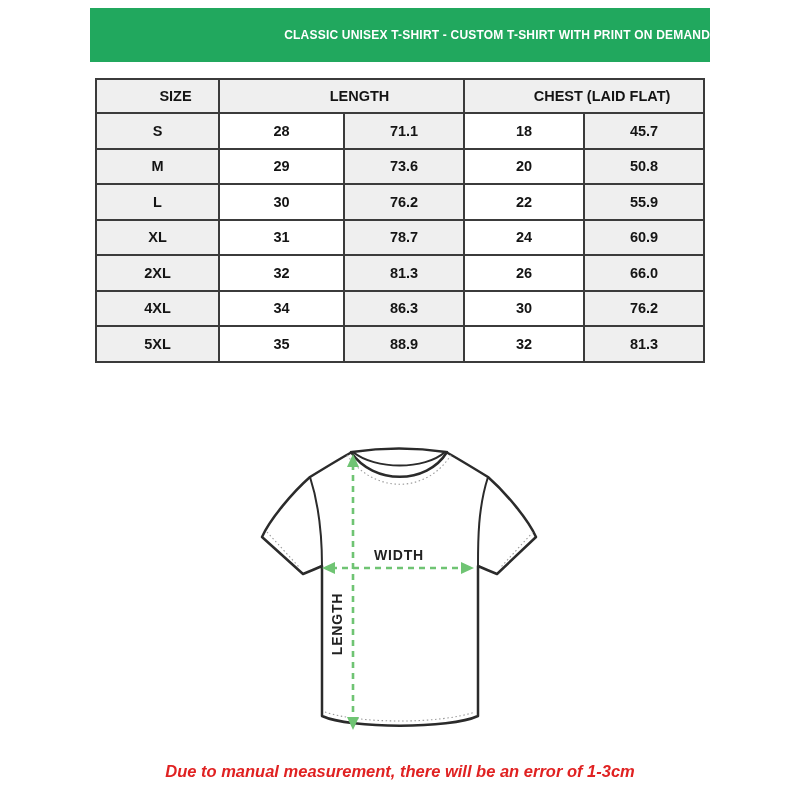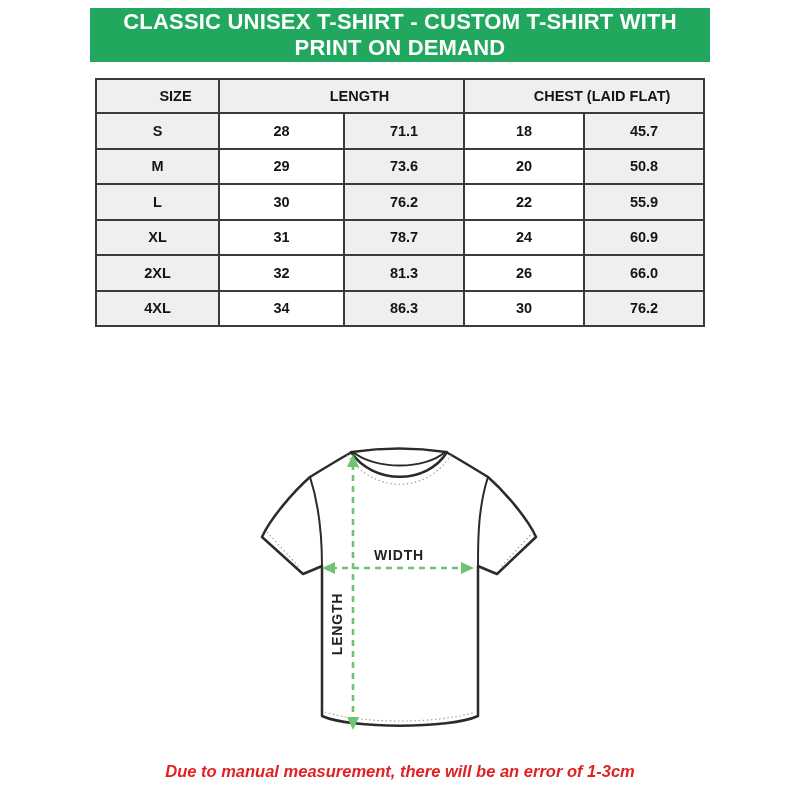--- a/index.html
+++ b/index.html
@@ -6,22 +6,22 @@
     --green:#21a85e;
     --red:#e02222;
     --arrow-green:#6fc473;
     --border:#3b3b3b;
     --shade:#efefef;
   }
   html,body{margin:0;padding:0;background:#fff;}
   .page{position:relative;width:800px;height:800px;background:#fff;overflow:hidden;
         font-family:"Liberation Sans","DejaVu Sans",sans-serif;}
   .banner{position:absolute;left:90px;top:8px;width:620px;height:54px;
-          background:var(--green);color:#fff;display:flex;align-items:center;justify-content:flex-start;
-          font-weight:700;font-size:22px;letter-spacing:.2px;text-align:center;}
+          background:var(--green);color:#fff;display:flex;align-items:center;justify-content:flex-end;
+          font-weight:700;font-size:12px;letter-spacing:.2px;text-align:center;}
   table.size-chart{position:absolute;left:95px;top:78px;width:608px;
           border-collapse:collapse;table-layout:fixed;
           font-weight:700;font-size:14.5px;color:#141414;}
   table.size-chart th,table.size-chart td{border:2px solid var(--border);text-align:center;padding:0;}
   table.size-chart thead th{height:32px;background:var(--shade);padding-left:36px;}
   table.size-chart tbody td{height:33.5px;}
   td.c-shade{background:var(--shade);}
   td.c-plain{background:#fff;}
   svg.diagram{position:absolute;left:248px;top:438px;}
   .shirt-line{fill:none;stroke:#2b2b2b;stroke-width:2.5;stroke-linejoin:round;stroke-linecap:round;}
@@ -95,20 +95,27 @@
           <td class="c-plain">26</td>
           <td class="c-shade">66.0</td>
         </tr>
         <tr>
           <td class="c-shade">4XL</td>
           <td class="c-plain">34</td>
           <td class="c-shade">86.3</td>
           <td class="c-plain">30</td>
           <td class="c-shade">76.2</td>
         </tr>
+        <tr>
+          <td class="c-shade">5XL</td>
+          <td class="c-plain">35</td>
+          <td class="c-shade">88.9</td>
+          <td class="c-plain">32</td>
+          <td class="c-shade">81.3</td>
+        </tr>
       </tbody>
   </table>
 
   <svg class="diagram" width="304" height="312" viewBox="248 438 304 312">
 
     <path class="shirt-fill" d="M310,477 Q341,458 352,452 Q399,445 446,452 Q457,458 488,477
          C505,492 528,519 536,537 L497,574 Q487,570 478,566
          L478,716 C450,729 350,729 322,716 L322,566
          Q313,570 303,574 L262,537 C270,519 293,492 310,477 Z"></path>
 

